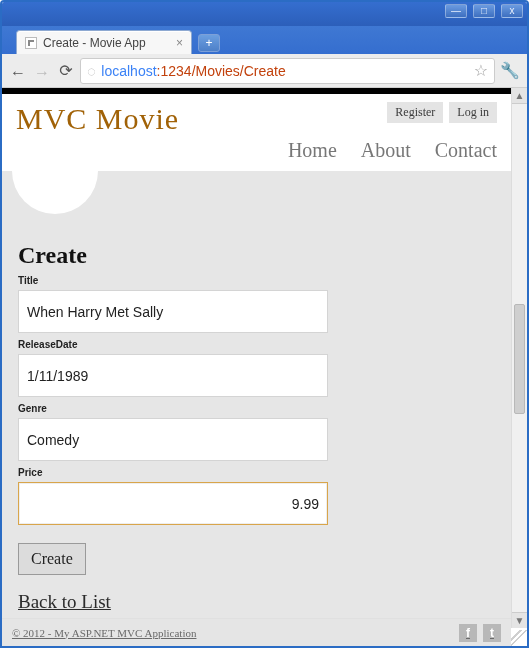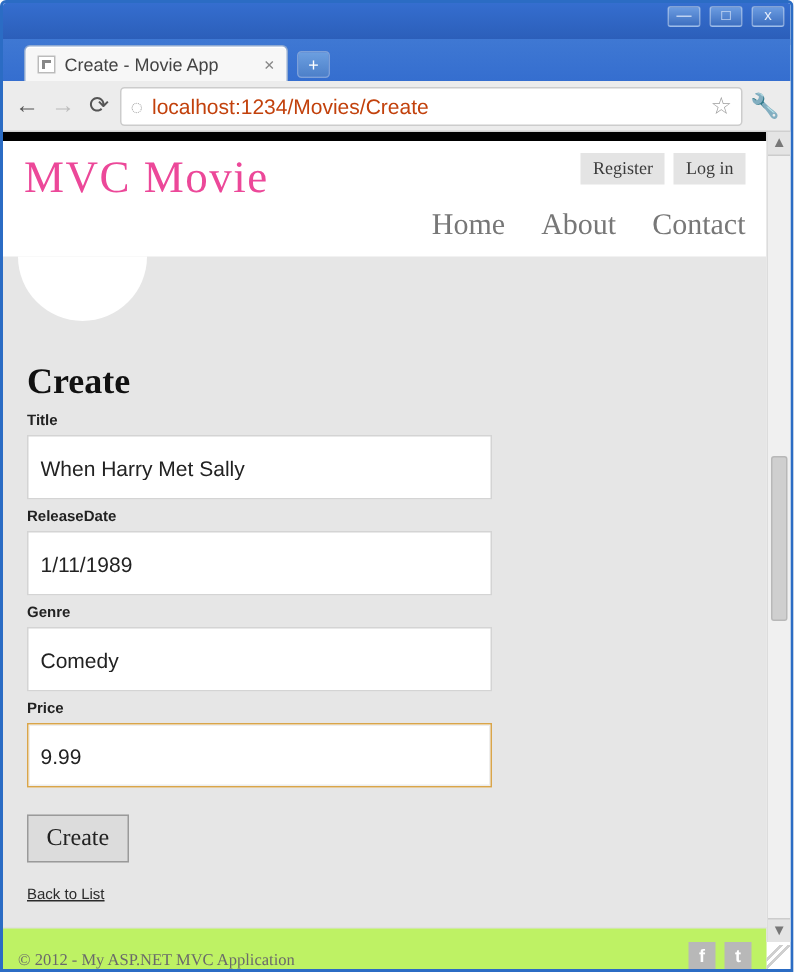--- a/index.html
+++ b/index.html
@@ -76,21 +76,21 @@
   .urlbar {
     flex: 1;
     display:flex; align-items:center;
     height: 26px;
     background:#fff;
     border:1px solid #ccc; border-radius:3px;
     padding: 0 6px;
     font-size: 14px;
   }
   .urlbar .globe { color:#aaaaaa; margin-right:6px; font-size:14px; }
-  .urlbar .host { color:#c2410c; }
+  .urlbar .host { color:#3b82f6; }
   .urlbar .path { color:#c2410c; }
   .urlbar .star { margin-left:auto; color:#9e9e9e; font-size:16px; }
   .wrench { width:22px; text-align:center; color:#666; font-size:16px; }
 
   
   .viewport {
     flex:1; position:relative; overflow:hidden;
     background:#fff;
   }
   .scrollbar {
@@ -109,21 +109,21 @@
 
   .topband { height:6px; background:#000; }
   .header {
     background:#fff;
     display:flex; align-items:flex-start;
     padding: 8px 14px 0 14px;
   }
   .brand {
     font-family: Georgia, "Times New Roman", serif;
     font-size: 30px;
-    color:#ec4899;
+    color:#a16207;
     letter-spacing: 1px;
     line-height: 1.1;
   }
   .account { margin-left:auto; display:flex; gap:6px; }
   .acclink {
     background:#e4e4e4; color:#3b3b3b;
     padding:3px 8px; font-size:12px;
     font-family: Georgia, serif;
   }
   .mainnav {
@@ -163,47 +163,48 @@
   }
   .input {
     width: 310px; height: 43px;
     border: 1px solid #d4d4d4;
     background:#fff;
     padding: 4px 8px;
     font-size: 14px;
     font-family: Arial, sans-serif;
     color:#222;
   }
-  .input.focused { border-color:#d9a54a; box-shadow: 0 0 0 1px #eee inset; outline:none; }
+  .input.focused { border-color:#d9a54a; box-shadow: 0 0 0 1px #eee inset; outline:none;text-align:right; }
   .btn-create {
     margin-top: 18px;
     padding: 6px 12px;
     border: 1px solid #9a9a9a;
     background:#dcdcdc;
     font-family: Georgia, serif;
     font-size: 16px; color:#222;
     cursor: pointer;
   }
   .backlink {
     display:inline-block;
     margin-top: 16px;
-    font-family: Liberation Sans, sans-serif;
-    font-size: 10px; color:#2b2b2b;
+    font-family: Liberation Serif, serif;
+    font-size: 19px; color:#2b2b2b;
     text-decoration: underline;
   }
 
   .footer {
     position:absolute; left:0; right:16px; bottom:0;
     height: 28px;
-    background:#bef264;
+    background:#e5e5e5;
     border-top:1px solid #e0e0e0;
     font-family: Georgia, serif;
     font-size: 11px; color:#6a6a6a;
-    display:flex; align-items:flex-end;
+    display:flex; align-items:center;
     padding: 0 10px;
+    text-decoration: underline;
   }
   .social { margin-left:auto; display:flex; gap:6px; }
   .sbtn {
     width:18px; height:18px; background:#b8b8b8; color:#fff;
     font-size:12px; font-weight:bold; text-align:center; line-height:18px;
     font-family: Arial, sans-serif;
   }
 
   .resize-grip {
     position:absolute; right:0; bottom:0; width:16px; height:16px;

